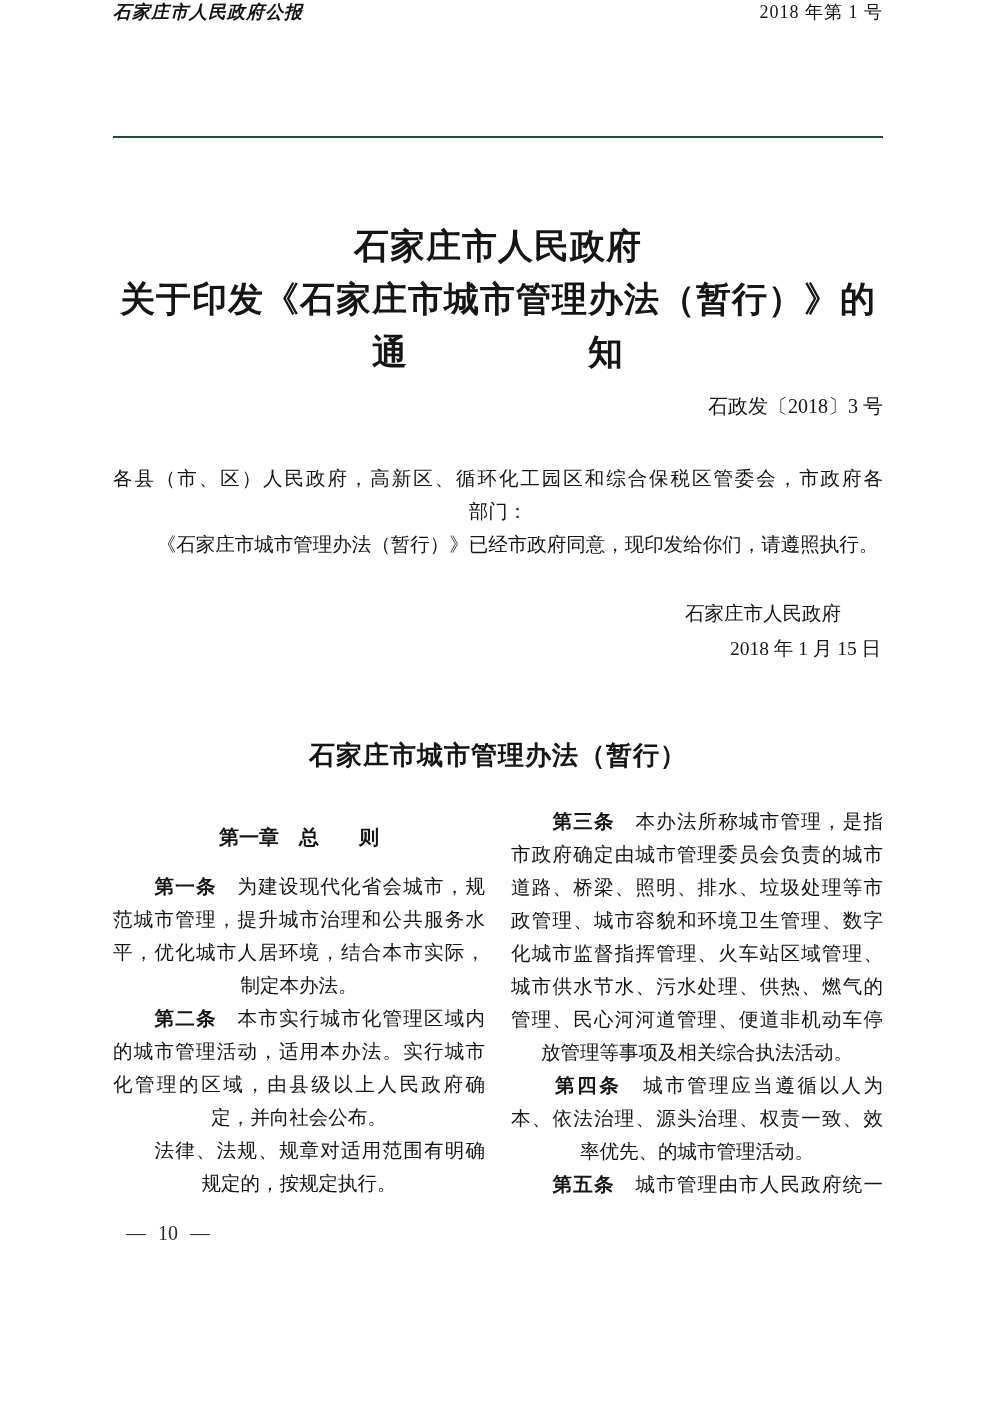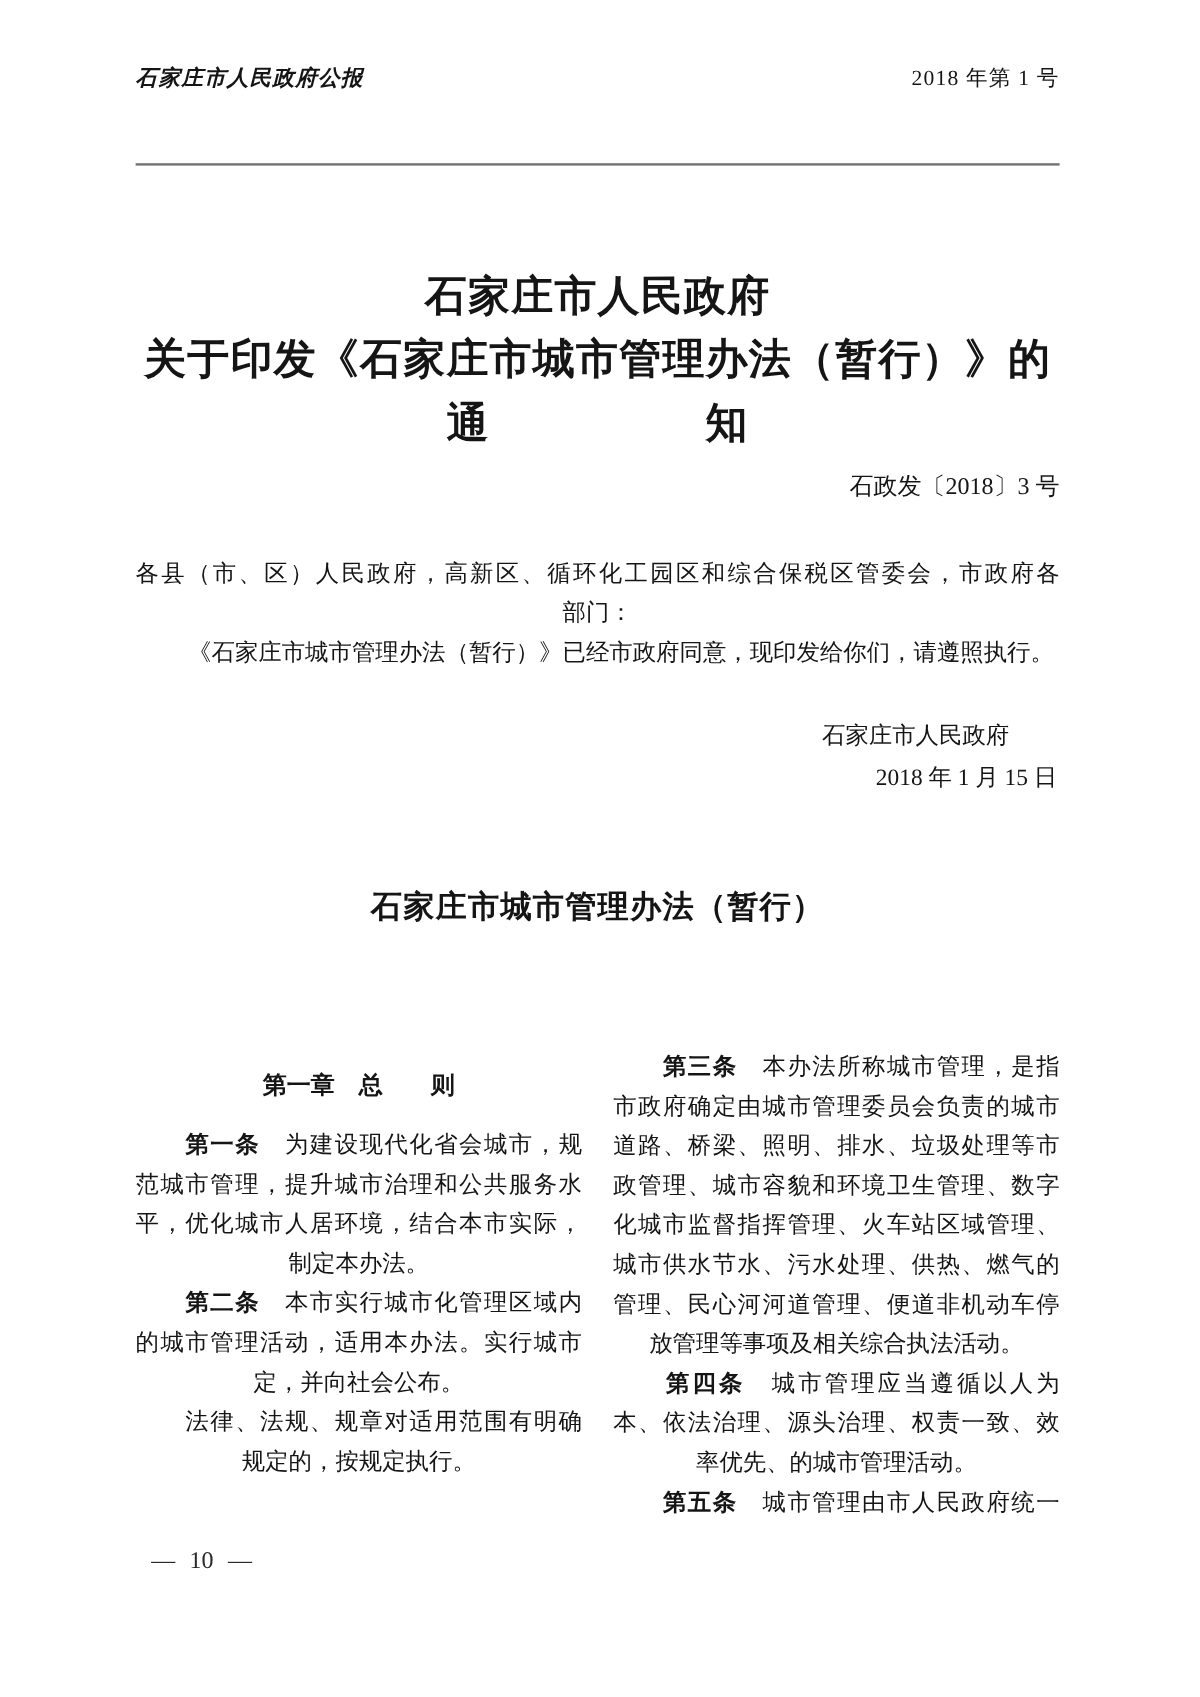--- a/index.html
+++ b/index.html
@@ -14,24 +14,24 @@
     color: #151515;
     font-family: "Liberation Serif", "DejaVu Serif", serif;
   }
   .page {
     width: 770px;
     margin-left: 113px;
   }
   
   .running-header {
     height: 138px;
-    border-bottom: 2px solid #737373;
+    border-bottom: 2px solid #14532d;
     display: flex;
     justify-content: space-between;
-    align-items: center;
+    align-items: flex-start;
     padding-bottom: 6px;
     box-sizing: border-box;
   }
   .pub-name {
     font-style: italic;
     font-weight: 700;
     font-size: 18px;
     letter-spacing: 1px;
   }
   .issue-no {
@@ -85,21 +85,21 @@
   .reg-title {
     margin-top: 66px;
     height: 50px;
     line-height: 50px;
     text-align: center;
     font-size: 26px;
     font-weight: 700;
     letter-spacing: 1px;
   }
   .columns {
-    margin-top: 92px;
+    margin-top: 24px;
     display: grid;
     grid-template-columns: 372px 372px;
     column-gap: 26px;
   }
   .chapter-heading {
     margin: 16px 0 16px 0;
     text-align: center;
     font-size: 20px;
     line-height: 33px;
     font-family: "Liberation Sans", "DejaVu Sans", sans-serif;
@@ -151,20 +151,21 @@
   <div class="columns">
     <div class="col">
       <div class="chapter-heading">第一章　总　　则</div>
       <div>
           <div class="tl js"><span>　　</span><span class="art">第一条</span><span>　为建设现代化省会城市，规</span></div>
           <div class="tl js"><span>范城市管理，提升城市治理和公共服务水</span></div>
           <div class="tl js"><span>平，优化城市人居环境，结合本市实际，</span></div>
           <div class="tl"><span>制定本办法。</span></div>
           <div class="tl js"><span>　　</span><span class="art">第二条</span><span>　本市实行城市化管理区域内</span></div>
           <div class="tl js"><span>的城市管理活动，适用本办法。实行城市</span></div>
+          <div class="tl js"><span>化管理的区域，由县级以上人民政府确</span></div>
           <div class="tl"><span>定，并向社会公布。</span></div>
           <div class="tl js"><span>　　法律、法规、规章对适用范围有明确</span></div>
           <div class="tl"><span>规定的，按规定执行。</span></div>
         </div>
     </div>
     <div class="col">
       <div>
           <div class="tl js"><span>　　</span><span class="art">第三条</span><span>　本办法所称城市管理，是指</span></div>
           <div class="tl js"><span>市政府确定由城市管理委员会负责的城市</span></div>
           <div class="tl js"><span>道路、桥梁、照明、排水、垃圾处理等市</span></div>

